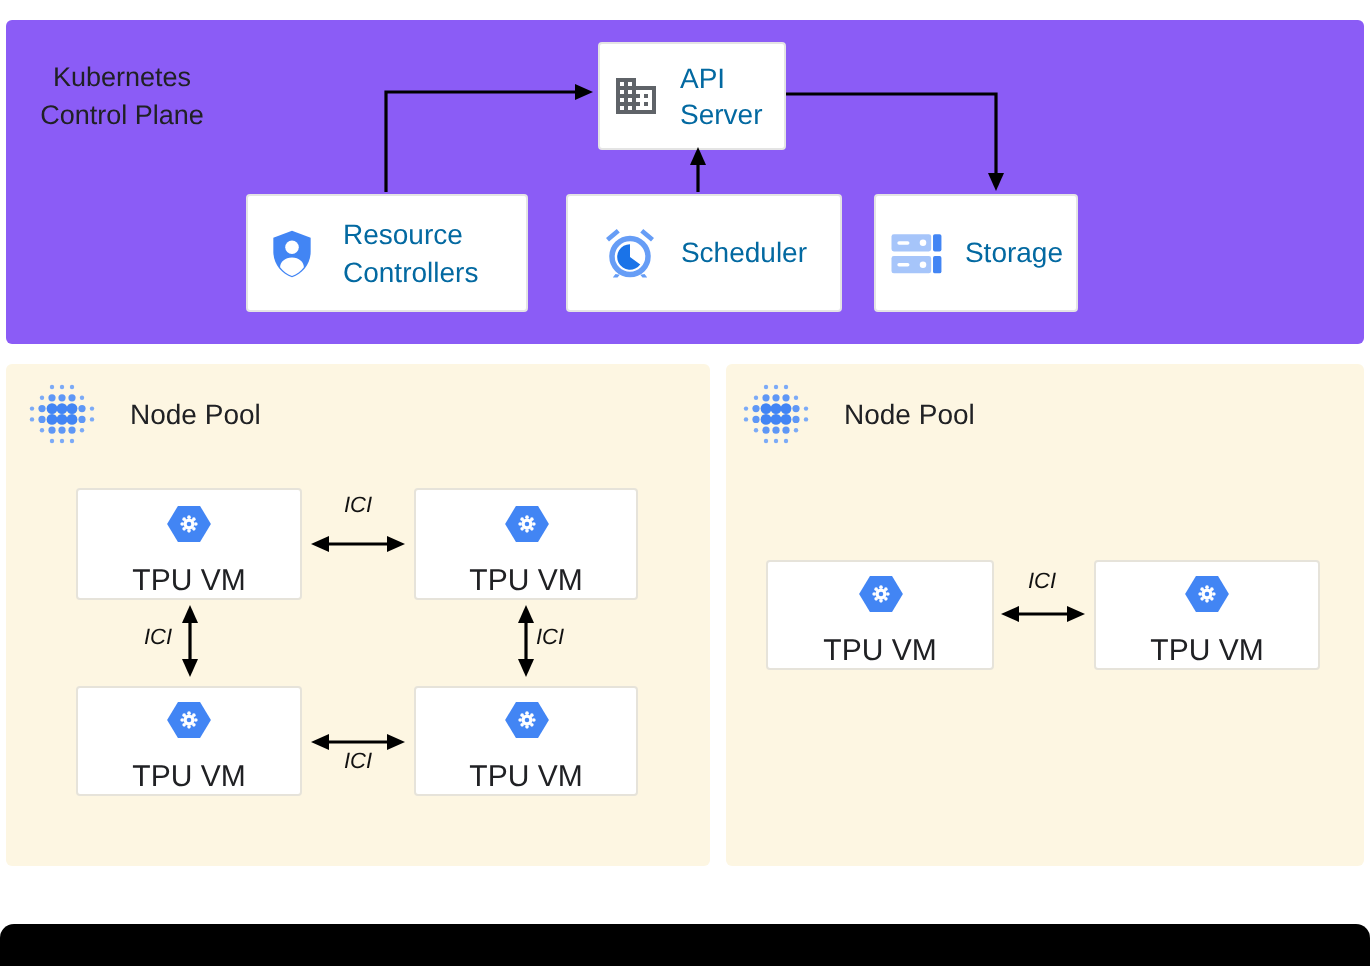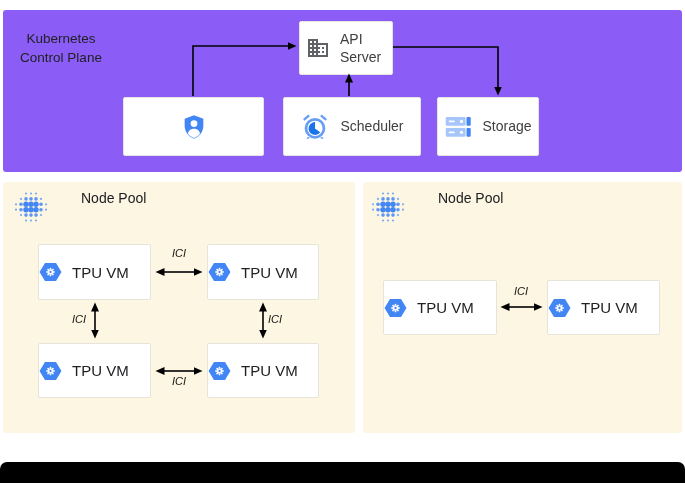--- a/index.html
+++ b/index.html
@@ -12,35 +12,35 @@
   .pool{position:absolute;top:182px;height:251px;background:#FDF6E2;border-radius:3px;}
   .pool.left{left:3px;width:352px;}
   .pool.right{left:363px;width:319px;}
 
   .cp-title{position:absolute;left:6px;top:19px;width:104px;text-align:center;
             font-size:13.5px;line-height:1.42;color:#202124;}
 
   
   .box{position:absolute;background:#fff;border:1px solid #E4E4E4;border-radius:2px;
        display:flex;align-items:center;justify-content:center;gap:10px;
-       font-size:14px;color:#404040;box-sizing:border-box;}
+       font-size:14px;color:#0369a1;box-sizing:border-box;}
   .box .lbl{line-height:1.3;}
 
   .box.api{left:299px;top:21px;width:94px;height:54px;}
   .box.api .lbl{width:46px;}
   .box.rc{left:123px;top:97px;width:141px;height:59px;gap:12px;}
   .box.rc .lbl{width:84px;}
   .box.sched{left:283px;top:97px;width:138px;height:59px;}
   .box.storage{left:437px;top:97px;width:102px;height:59px;}
 
   .tpu{position:absolute;background:#fff;border:1px solid #E6E3DA;border-radius:2px;
-       display:flex;align-items:center;justify-content:flex-start;gap:10px;
-       font-size:15px;color:#202124;box-sizing:border-box;}
-
-  .pool-header{position:absolute;display:flex;align-items:flex-start;gap:32px;}
+       display:flex;align-items:center;justify-content:flex-end;gap:10px;
+       font-size:15px;color:#202124;box-sizing:border-box;flex-direction:column;}
+
+  .pool-header{position:absolute;display:flex;align-items:center;gap:16px;}
   .pool-header .plbl{font-size:14px;color:#202124;}
 
   .ici{position:absolute;font-size:11px;color:#111;line-height:1;font-style:italic;}
   .ici.c{text-align:center;}
   .ici.r{text-align:right;}
 
   .arrows{position:absolute;left:0;top:0;width:685px;height:483px;pointer-events:none;}
 
   .black-bar{position:absolute;left:0;top:462px;width:685px;height:21px;background:#000;
              border-radius:7px 7px 0 0;}
@@ -65,20 +65,21 @@
   </div>
 
   <div class="box rc">
     <span>
       <svg width="28" height="28" viewBox="0 0 24 24">
         <path d="M12 2l8 3v6c0 5.2-3.4 9.4-8 11-4.6-1.6-8-5.8-8-11V5l8-3z" fill="#4285F4"></path>
         <circle cx="12" cy="9.1" r="2.9" fill="#fff"></circle>
         <path d="M12 13.5c-3 0-5.1 1.9-5.1 4.2 1.3 1.7 3 3 5.1 3.7 2.1-.7 3.8-2 5.1-3.7 0-2.3-2.1-4.2-5.1-4.2z" fill="#fff"></path>
       </svg>
     </span>
+    <span class="lbl">Resource Controllers</span>
   </div>
 
   <div class="box sched">
     <span>
       <svg width="30" height="30" viewBox="0 0 24 24">
         <path fill="#669DF6" d="M21.6 5.6l-4.3-3.6-1.2 1.4 4.3 3.6 1.2-1.4zM7.9 3.4L6.7 2 2.4 5.6l1.2 1.4 4.3-3.6z"></path>
         <path fill="#669DF6" d="M6.2 20l-1.1 1.4h1.9l.9-1.1zM17.8 20l1.1 1.4h-1.9l-.9-1.1z"></path>
         <circle cx="12" cy="13" r="7.2" fill="#fff" stroke="#669DF6" stroke-width="2.2"></circle>
         <path d="M12 13.2 L12 8.1 A5.1 5.1 0 1 0 16.1 16.2 Z" fill="#1A73E8"></path>
       </svg>

